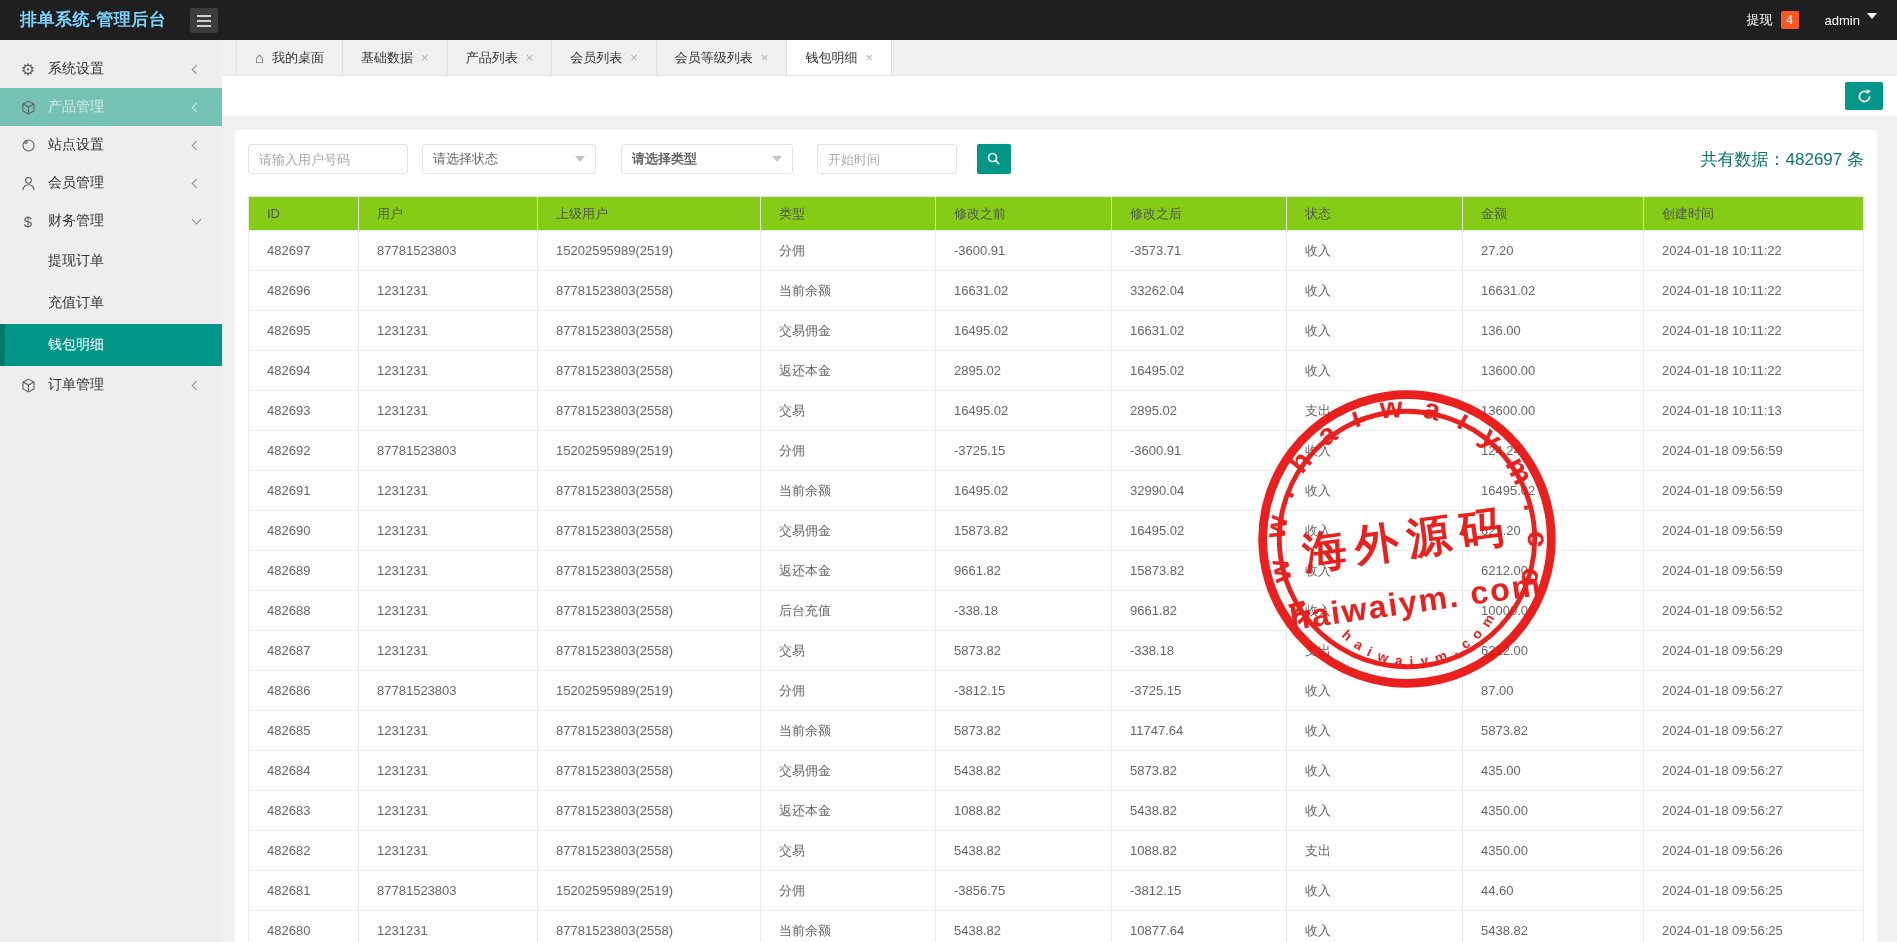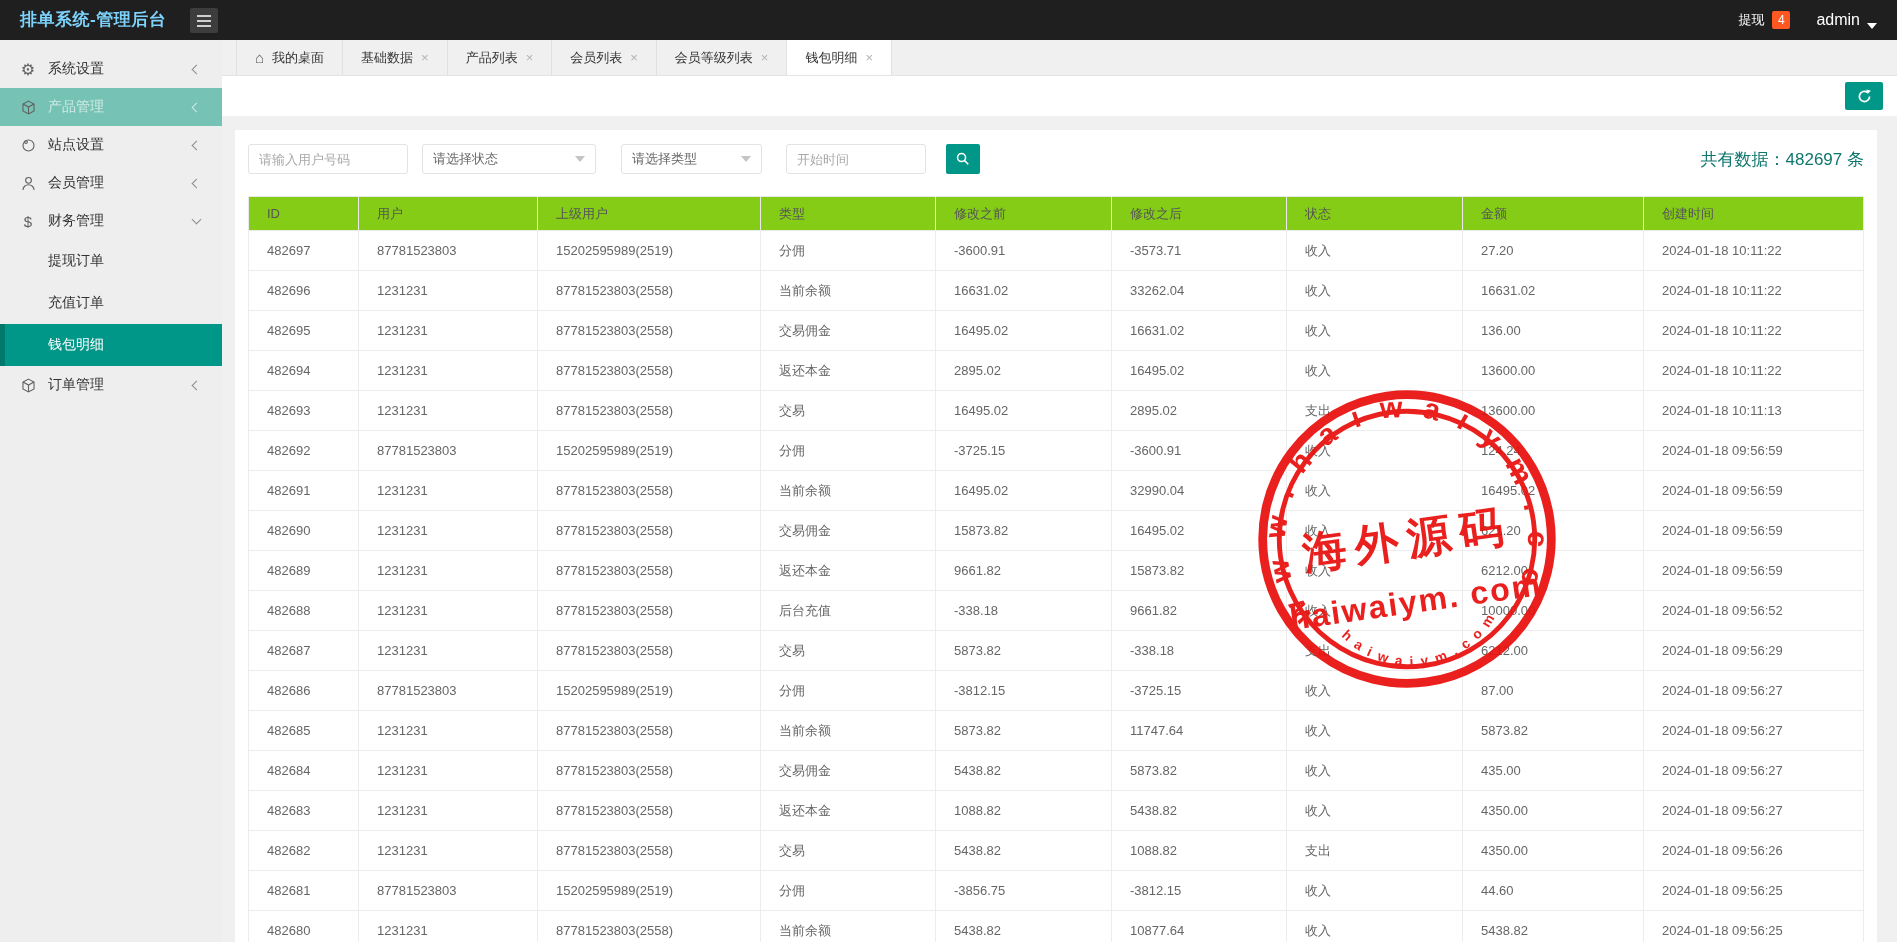--- a/index.html
+++ b/index.html
@@ -9,21 +9,21 @@
   
   .topbar { position:absolute; left:0; top:0; width:1897px; height:40px; background:#1f1f1f; z-index:30; }
   .logo { position:absolute; left:20px; top:0; line-height:40px; color:#7dd3fc; font-size:17px; font-weight:bold; letter-spacing:.5px; }
   .hamburger { position:absolute; left:190px; top:8px; width:28px; height:25px; background:#3d3d3d; border-radius:2px;
     display:flex; flex-direction:column; justify-content:center; gap:3px; align-items:center; cursor:pointer; }
   .hamburger i { display:block; width:14px; height:2px; background:#cfcfcf; }
   .topbar-right { position:absolute; right:20px; top:0; height:40px; display:flex; align-items:center; gap:26px; }
   .withdraw-wrap { display:flex; align-items:center; gap:8px; color:#fff; font-size:13px; cursor:pointer; }
   .badge { min-width:18px; height:18px; background:#ff5722; color:#fff; font-size:12px; border-radius:2px;
     display:flex; align-items:center; justify-content:center; padding:0 4px; }
-  .admin-wrap { display:flex; align-items:flex-end; gap:7px; color:#fff; font-size:16px; cursor:pointer; }
+  .admin-wrap { display:flex; align-items:flex-start; gap:7px; color:#fff; font-size:13px; cursor:pointer; }
   .caret-down { width:0; height:0; border-left:5px solid transparent; border-right:5px solid transparent; border-top:6px solid #fff; }
 
   
   .sidebar { position:absolute; left:0; top:40px; width:222px; height:902px; background:#eeeeee; z-index:20; padding-top:10px; }
   .side-item { position:relative; height:38px; display:flex; align-items:center; padding:0 18px; cursor:pointer; color:#333; font-size:14px; }
   .side-item .s-icon { width:20px; height:20px; margin-right:10px; display:flex; align-items:center; justify-content:center; color:#616161; font-size:16px; }
   .side-item .s-label { flex:1; }
   .side-item .chev { margin-right:4px; }
   .chev { display:inline-block; width:7px; height:7px; border-left:1px solid #8c8c8c; border-bottom:1px solid #8c8c8c; }
   .chev.left { transform:rotate(45deg); }
@@ -51,21 +51,21 @@
 
   .card { background:#ffffff; margin:14px 20px 0 13px; padding:12px 13px 0 13px; height:900px; }
 
   .filter-row { display:flex; align-items:center; height:32px; margin-top:1px; }
   .f-input, .f-select { height:30px; border:1px solid #e3e3e3; border-radius:3px; background:#fff; font-size:13px;
     padding:0 10px; color:#666; outline:none; font-family:inherit; }
   .f-input::placeholder { color:#a9a9a9; }
   .f-user { width:160px; margin-right:14px; }
   .f-select { position:relative; display:flex; align-items:center; cursor:pointer; }
   .f-status { width:174px; margin-right:25px; }
-  .f-type { width:141px; margin-right:24px; }
+  .f-type { width:172px; margin-right:24px;font-weight:bold; }
   .f-select .sel-arrow { position:absolute; right:10px; width:0; height:0;
     border-left:5px solid transparent; border-right:5px solid transparent; border-top:6px solid #c4c4c4; }
   .f-time { width:140px; margin-right:20px; }
   .search-btn { width:34px; height:30px; background:#009688; border:none; border-radius:2px; cursor:pointer;
     display:flex; align-items:center; justify-content:center; }
   .summary { margin-left:auto; font-size:17px; color:#0f766e; }
 
   
   .tbl-wrap { margin-top:21px; }
   table.grid { border-collapse:collapse; table-layout:fixed; width:1615px; }

